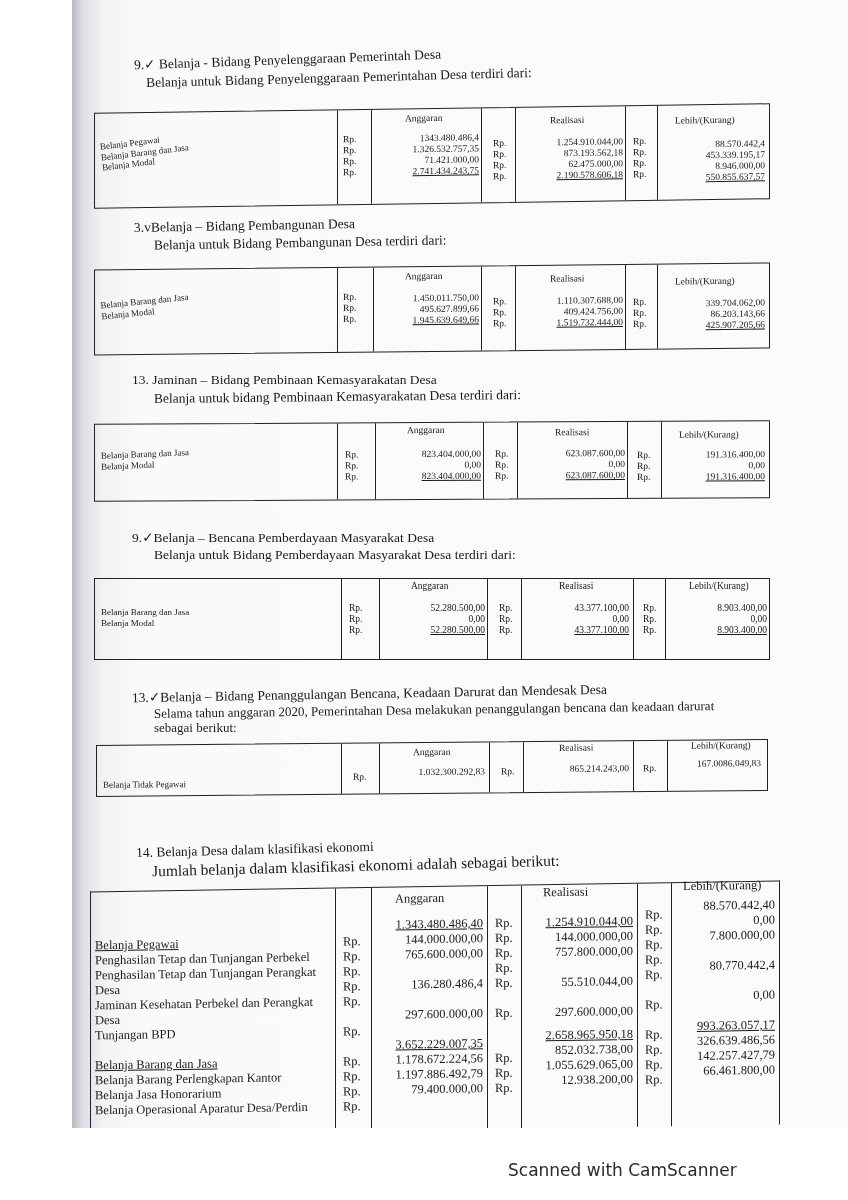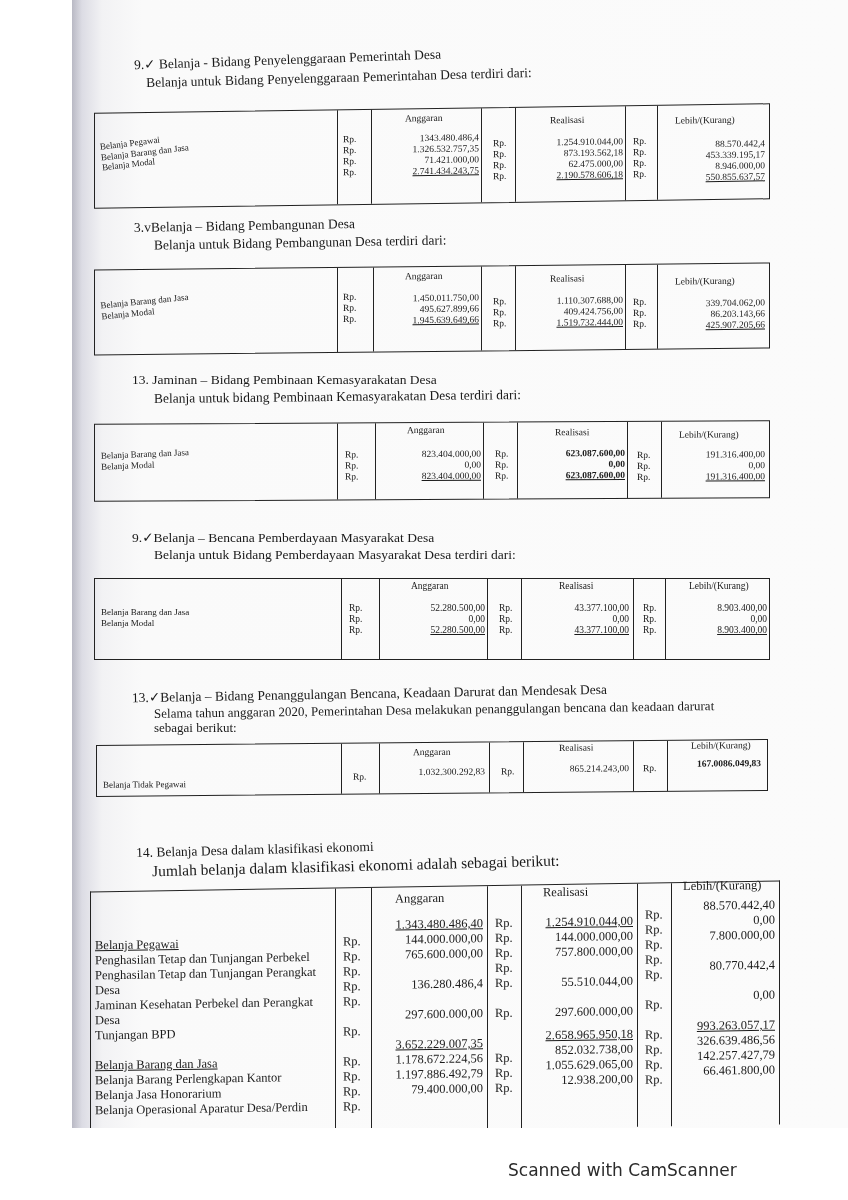--- a/index.html
+++ b/index.html
@@ -184,21 +184,21 @@
       <div class="num-col" style="left:282px; width:104px; top:26px;">
         <div>823.404.000,00</div>
         <div>0,00</div>
         <div class="u">823.404.000,00</div>
       </div>
       <div class="rp-col" style="left:400px; top:26px;">
         <div>Rp.</div>
         <div>Rp.</div>
         <div>Rp.</div>
       </div>
-      <div class="num-col" style="left:426px; width:104px; top:26px;font-weight:bold;">
+      <div class="num-col" style="left:426px; width:104px; top:26px;">
         <div>623.087.600,00</div>
         <div>0,00</div>
         <div class="u">623.087.600,00</div>
       </div>
       <div class="rp-col" style="left:542px; top:28px;">
         <div>Rp.</div>
         <div>Rp.</div>
         <div>Rp.</div>
       </div>
       <div class="num-col" style="left:570px; width:100px; top:28px;">
@@ -288,21 +288,21 @@
       </div>
       <div class="rp-col" style="left:404px; top:24px;">
         <div>Rp.</div>
       </div>
       <div class="num-col" style="left:428px; width:104px; top:22px;">
         <div>865.214.243,00</div>
       </div>
       <div class="rp-col" style="left:546px; top:22px;">
         <div>Rp.</div>
       </div>
-      <div class="num-col" style="left:574px; width:90px; top:18px;font-weight:bold;">
+      <div class="num-col" style="left:574px; width:90px; top:18px;">
         <div>167.0086.049,83</div>
       </div>
     </div>
   </div>
 
   <div class="section big" style="top:836px;">
     <div class="sec-title" style="left:64px; top:6px; transform:rotate(-1.5deg);">
       <span>14.</span>
       <span>Belanja Desa dalam klasifikasi ekonomi</span>
     </div>

